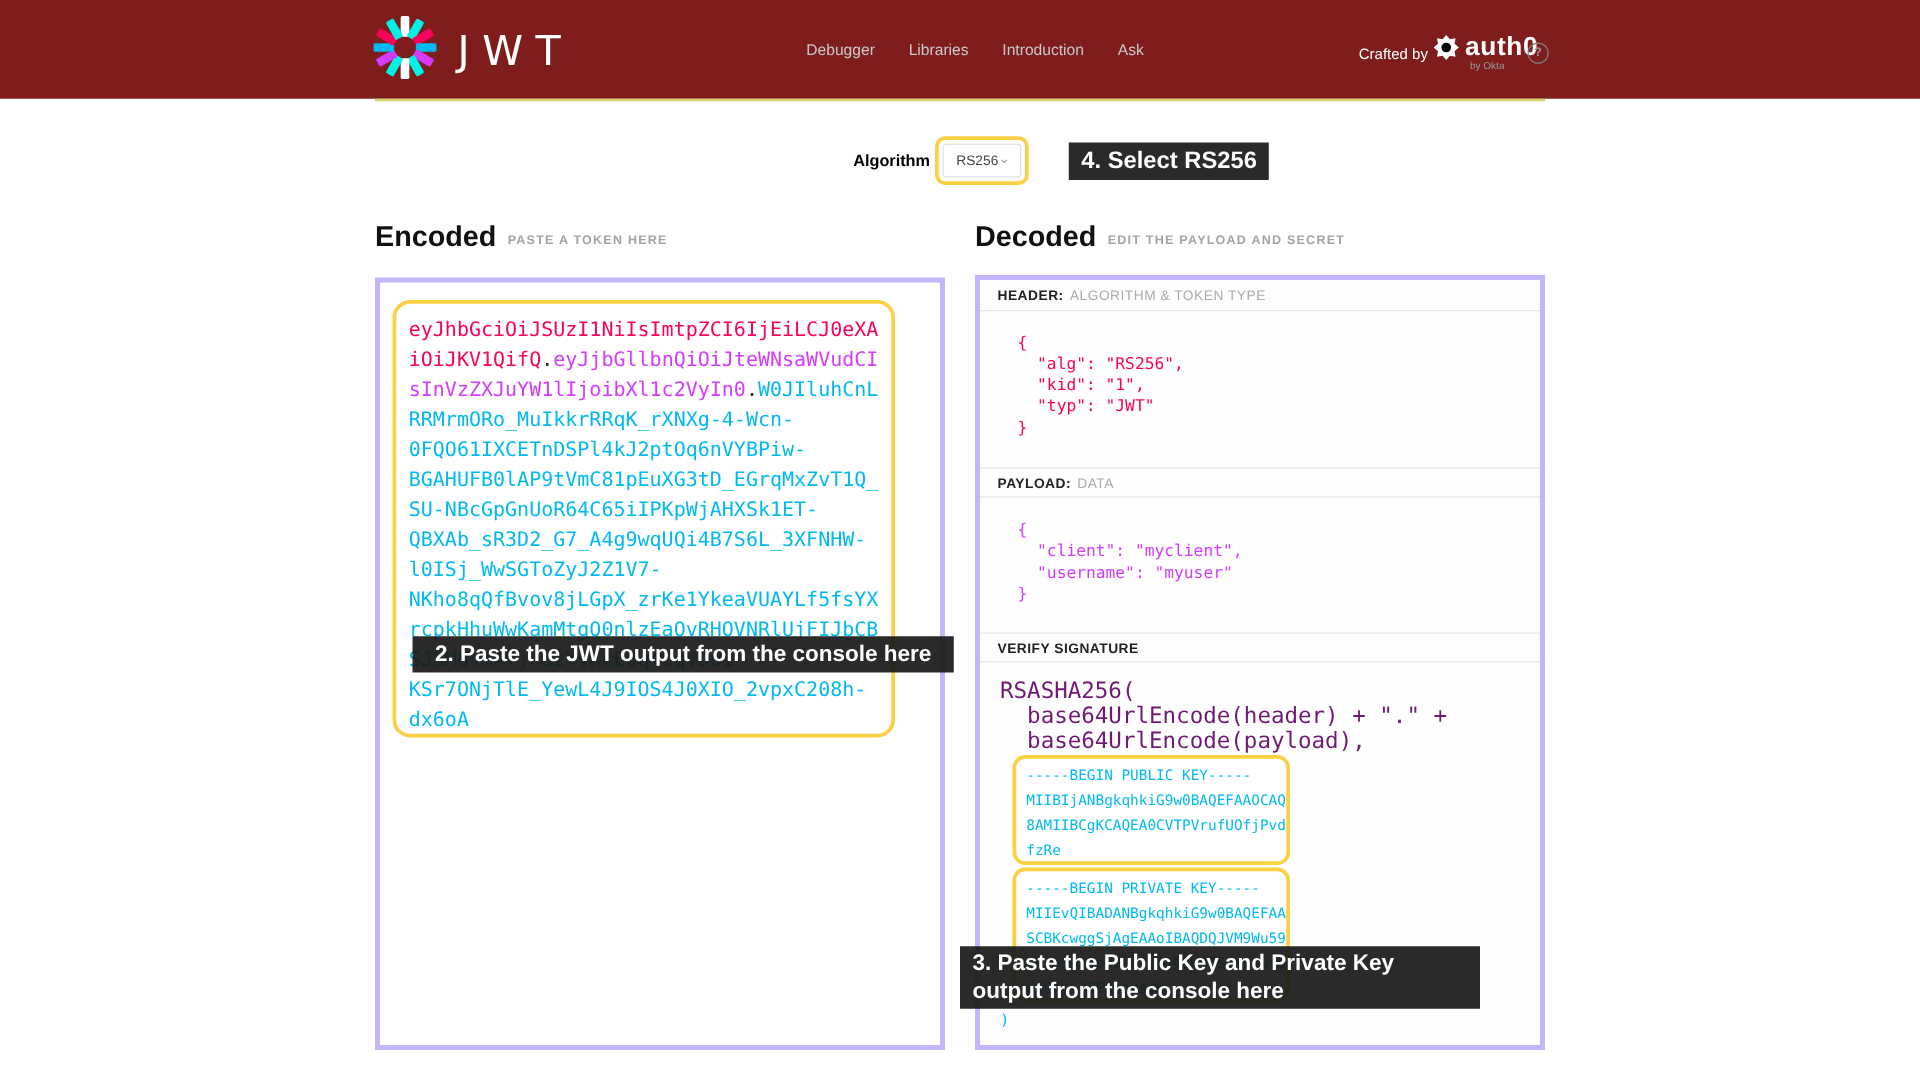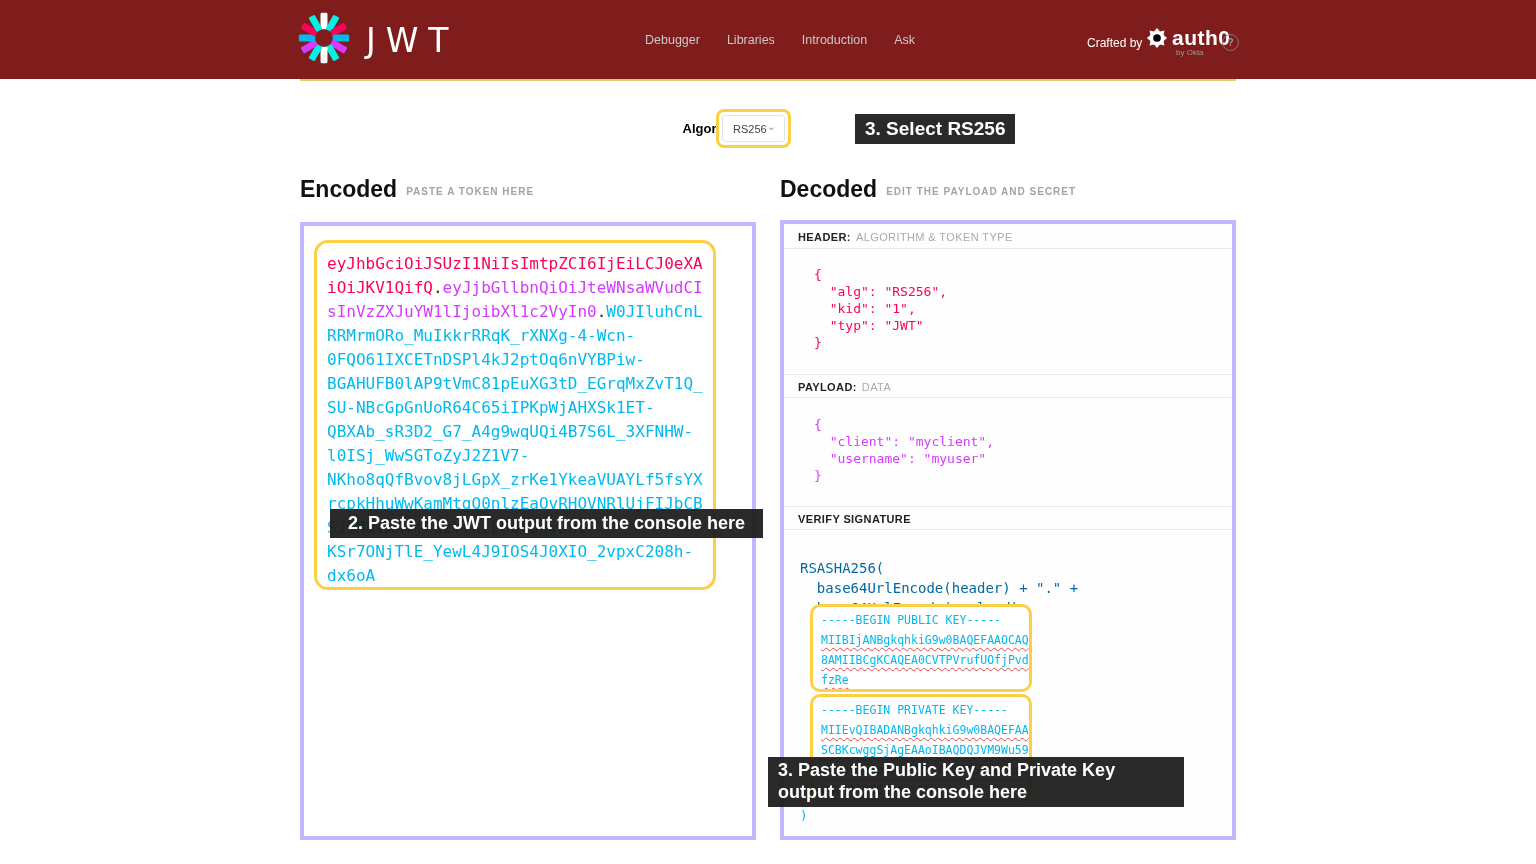--- a/index.html
+++ b/index.html
@@ -19,21 +19,21 @@
   .auth0-text { color:#fff; font-size:21px; font-weight:bold; letter-spacing:0.5px; line-height:24px; }
   .byokta { position:absolute; left:1176px; top:48px; color:#9a9a9a; font-size:8px; }
   .help-circle { position:absolute; left:1222px; top:34px; width:17px; height:17px; border-radius:50%;
                  border:1.5px solid #7d7d7d; color:#9a9a9a; font-size:10px; font-weight:bold;
                  display:flex; align-items:center; justify-content:center; cursor:pointer; }
   .olive-line { position:absolute; left:300px; top:79px; width:936px; height:2px; background:#d6d46a; }
 
   
   .algo-label { position:absolute; left:650px; top:121px; width:94px; text-align:right;
                 font-size:13px; font-weight:bold; color:#000000; }
-  .algo-select-wrap { position:absolute; left:716px; top:109px; width:75px; height:39px;
+  .algo-select-wrap { position:absolute; left:748px; top:109px; width:75px; height:39px;
                       border:3px solid #fbd045; border-radius:8px; background:#fff; padding:3px; }
   .algo-select { width:100%; height:100%; border:1px solid #e2e2e2; border-radius:3px; background:#fff;
                  font-size:11px; color:#444; display:flex; align-items:center; padding-left:10px;
                  position:relative; cursor:pointer; }
   .algo-chevron { position:absolute; right:8px; top:4px; color:#999; font-size:11px; }
 
   
   .callout { position:absolute; background:rgba(26,26,26,0.93); color:#fff; font-weight:bold;
              font-family:"Liberation Sans", sans-serif; z-index:30; }
   .callout-1 { left:855px; top:114px; height:30px; font-size:19px; line-height:26px; padding:2px 10px; }
@@ -70,29 +70,29 @@
                padding:6px 0 0 14px; letter-spacing:0.4px; }
   .sec-label .sub { font-weight:normal; color:#ababab; margin-left:5px; }
   .lbl-header { top:1px; }
   .lbl-payload { top:150px; border-top:1px solid #e8e8e8; }
   .lbl-verify { top:282px; border-top:1px solid #e8e8e8; }
 
   .json-block { position:absolute; left:30px; white-space:pre; font-size:13px; line-height:17px; cursor:text; }
   .json-header { top:42px; color:#fb015b; }
   .json-payload { top:192px; color:#d63aff; }
 
-  .sig-pre { position:absolute; left:16px; top:334px; white-space:pre; font-size:14px; line-height:20px;
-             color:#0369a1; }
+  .sig-pre { position:absolute; left:16px; top:319px; white-space:pre; font-size:18px; line-height:20px;
+             color:#701a75; }
   .key-box { position:absolute; left:26px; width:222px; border:3px solid #fbd045; border-radius:10px;
              background:#fff; padding:3px 8px; font-size:11.5px; line-height:20px; white-space:pre;
              color:#00b9f1; overflow:hidden; cursor:text; }
   .pub-key { top:380px; height:88px; }
   .priv-key { top:470px; height:108px; }
   .c-key { color:#00b9f1; }
-  .c-keysp { color:#00b9f1; text-decoration:underline; text-decoration-style:wavy;
+  .c-keysp { color:#00b9f1; text-decoration-style:wavy;
              text-decoration-color:#e2484d; text-decoration-thickness:1px; text-underline-offset:3px; }
   .sig-close { position:absolute; left:16px; top:584px; font-size:12.5px; color:#00b9f1; }
 </style>
 </head>
 <body>
 
 <div class="page">
 
   <div class="topbar">
     <div class="brand">
@@ -139,21 +139,21 @@
   </div>
   <div class="olive-line"></div>
 
   <div class="algo-label">Algorithm</div>
   <div class="algo-select-wrap">
     <div class="algo-select">
       <span>RS256</span>
       <span class="algo-chevron">⌄</span>
     </div>
   </div>
-  <div class="callout callout-1">3. Select RS256</div>
+  <div class="callout callout-1">4. Select RS256</div>
 
   <div class="sec-title enc-title">
     <span>Encoded</span><small>PASTE A TOKEN HERE</small>
   </div>
   <div class="panel enc-panel">
     <div class="token-box mono"><div><span class="c-r">eyJhbGciOiJSUzI1NiIsImtpZCI6IjEiLCJ0eXA</span></div><div><span class="c-r">iOiJKV1QifQ</span><span class="c-d">.</span><span class="c-p">eyJjbGllbnQiOiJteWNsaWVudCI</span></div><div><span class="c-p">sInVzZXJuYW1lIjoibXl1c2VyIn0</span><span class="c-d">.</span><span class="c-b">W0JIluhCnL</span></div><div><span class="c-b">RRMrmORo_MuIkkrRRqK_rXNXg-4-Wcn-</span></div><div><span class="c-b">0FQO61IXCETnDSPl4kJ2ptOq6nVYBPiw-</span></div><div><span class="c-b">BGAHUFB0lAP9tVmC81pEuXG3tD_EGrqMxZvT1Q_</span></div><div><span class="c-b">SU-NBcGpGnUoR64C65iIPKpWjAHXSk1ET-</span></div><div><span class="c-b">QBXAb_sR3D2_G7_A4g9wqUQi4B7S6L_3XFNHW-</span></div><div><span class="c-b">l0ISj_WwSGToZyJ2Z1V7-</span></div><div><span class="c-b">NKho8qQfBvov8jLGpX_zrKe1YkeaVUAYLf5fsYX</span></div><div><span class="c-b">rcpkHhuWwKamMtgQ0nlzEaOvRHOVNRlUjFIJbCB</span></div><div><span class="c-b">SJ5M8vmAfjFuzYvKcE0qtOqvDu1</span></div><div><span class="c-b">KSr7ONjTlE_YewL4J9IOS4J0XIO_2vpxC208h-</span></div><div><span class="c-b">dx6oA</span></div></div>
   </div>
   <div class="callout callout-2">2. Paste the JWT output from the console here</div>
 
   <div class="sec-title dec-title">

